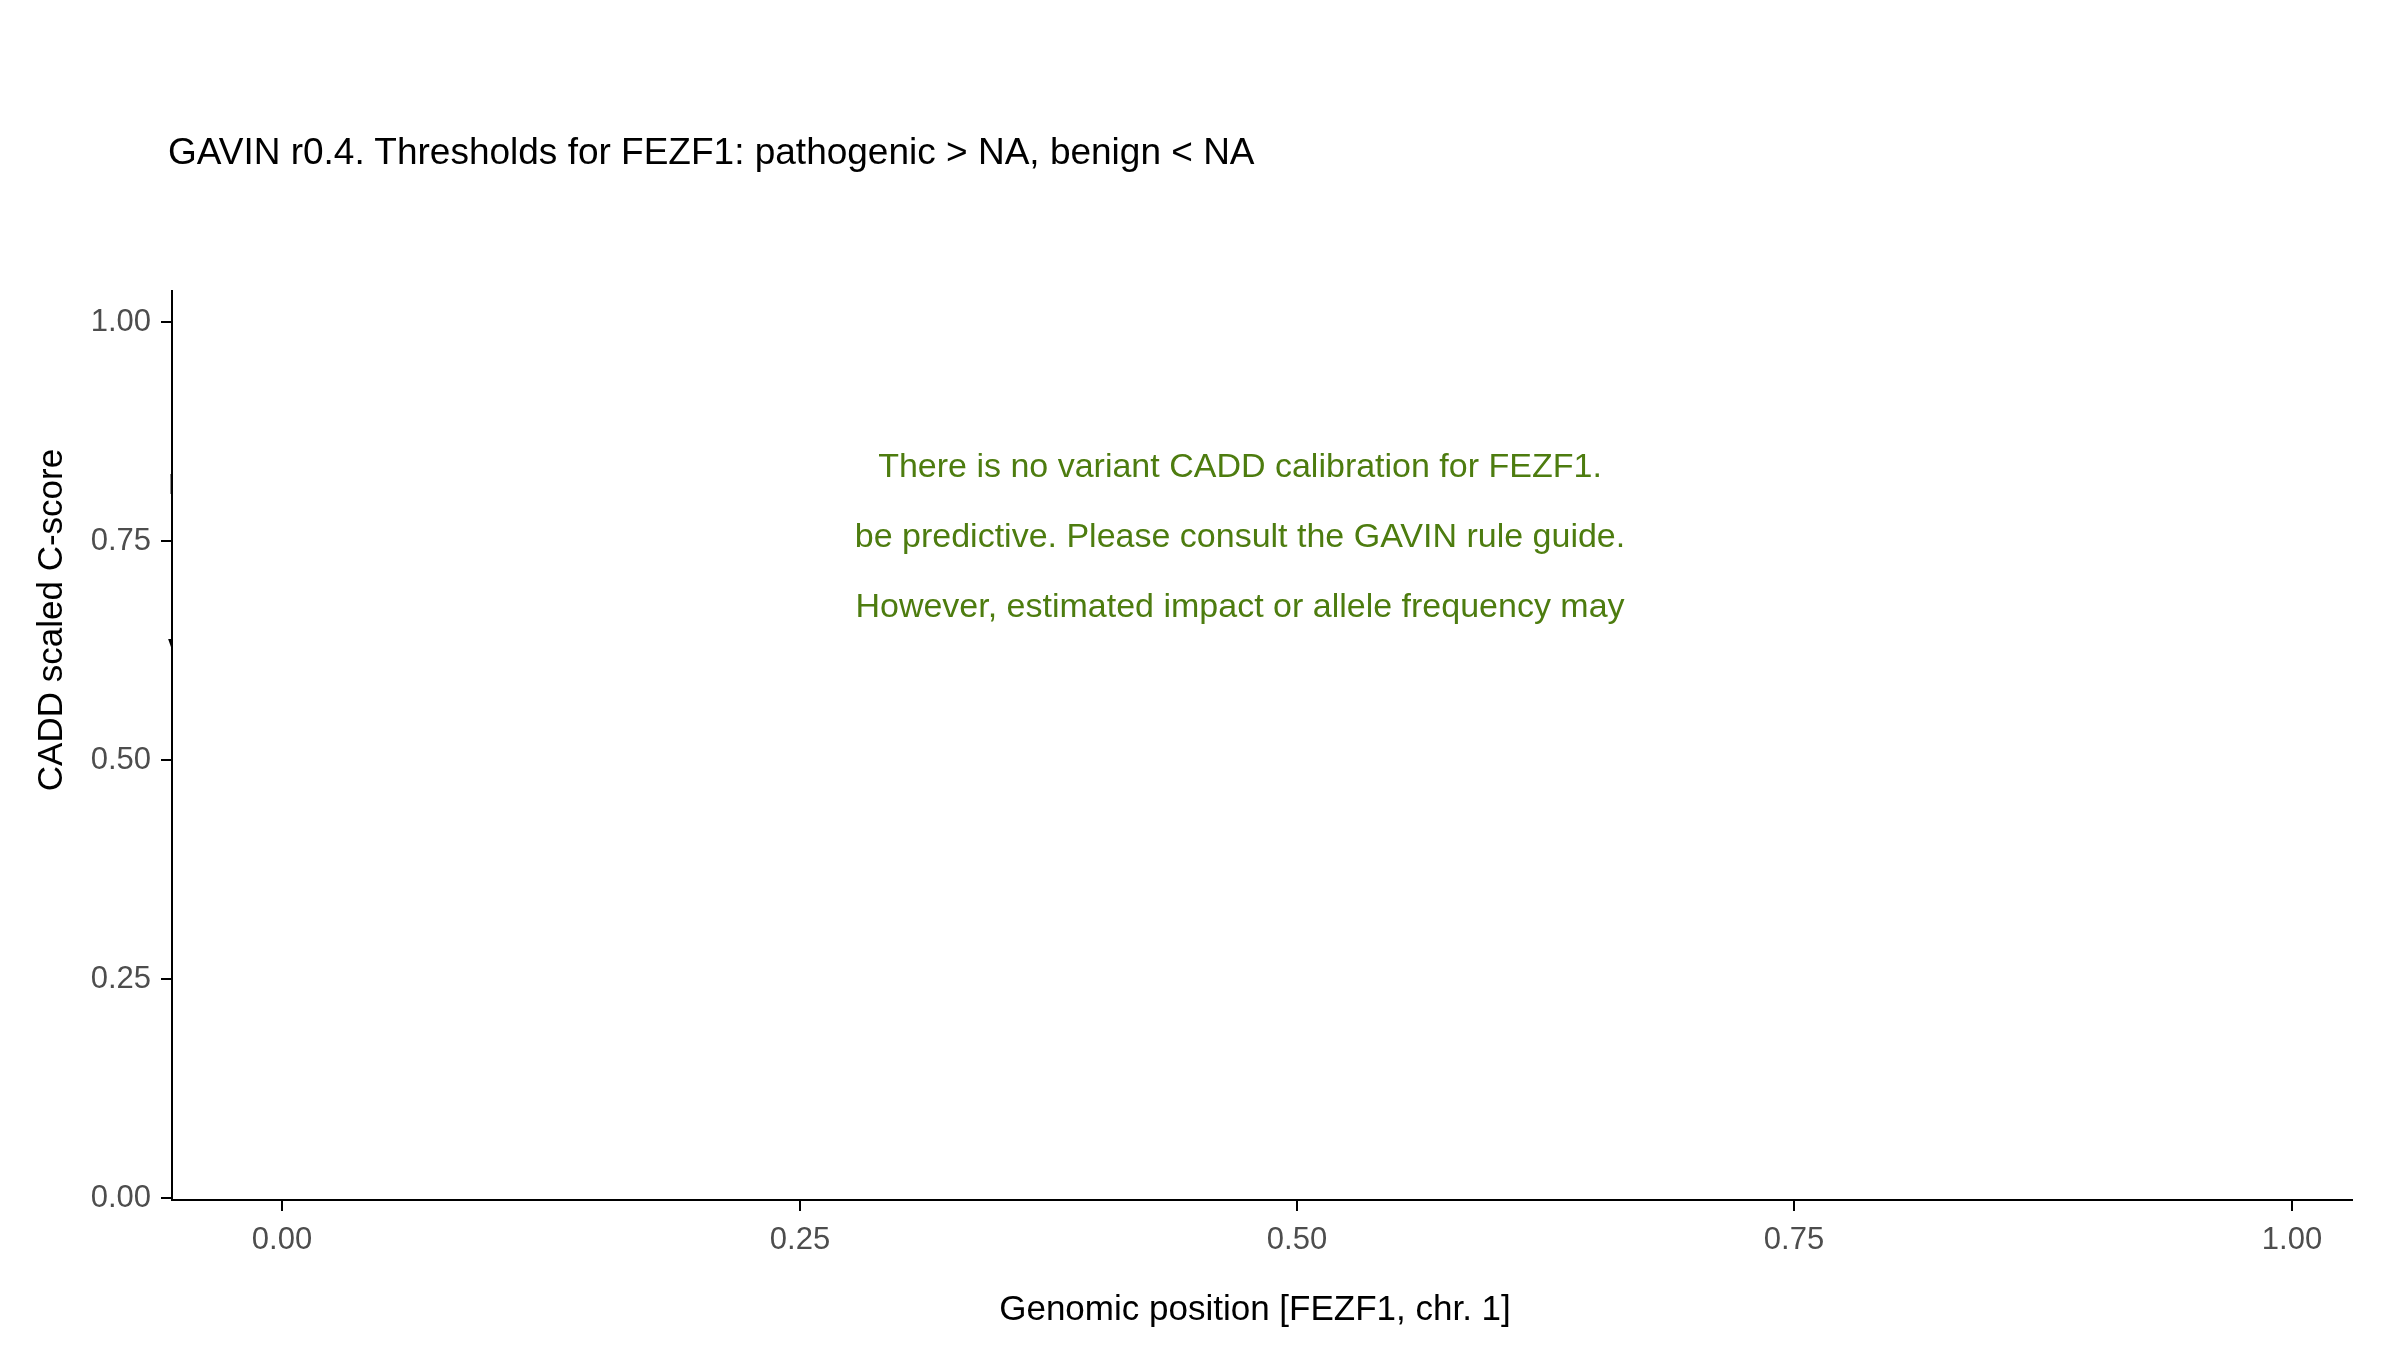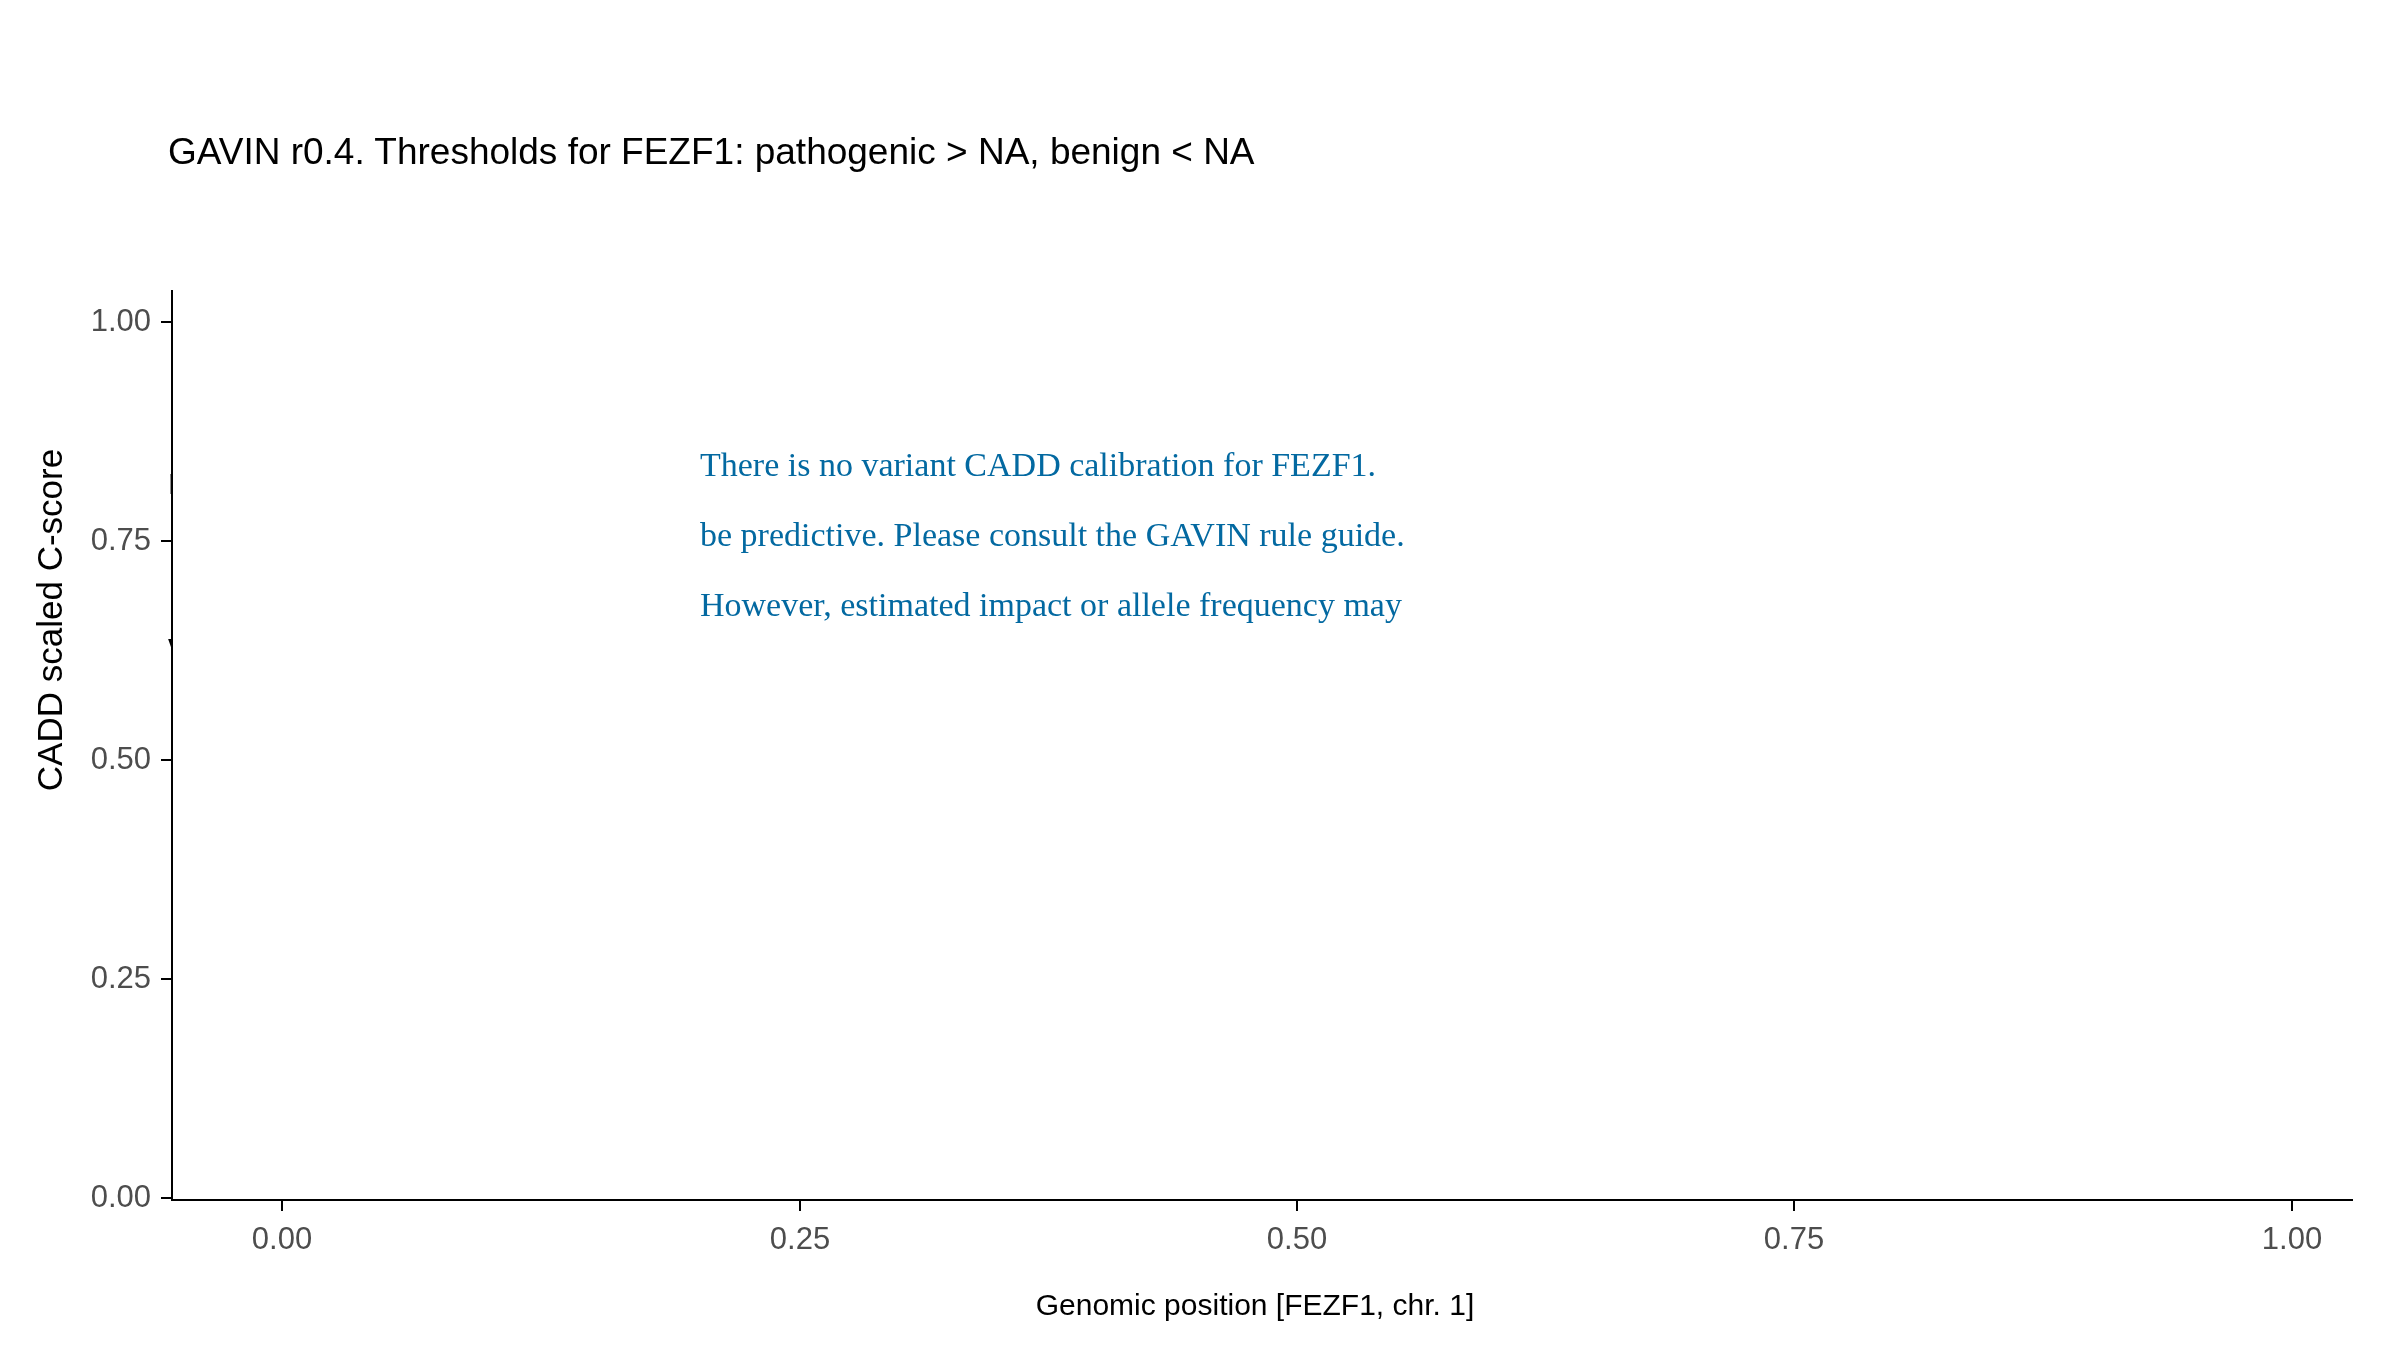--- a/index.html
+++ b/index.html
@@ -48,21 +48,21 @@
     transform: rotate(-90deg);
     transform-origin: 50% 50%;
     color: #000000;
   }
   #x-axis-title {
     position: absolute;
     left: 170px;
     top: 1288px;
     width: 2170px;
     text-align: center;
-    font-size: 30px;
+    font-size: 35px;
     color: #000000;
   }
 
   
   #panel {
     position: absolute;
     left: 172px;
     top: 290px;
     width: 2180px;
     height: 908px;
@@ -116,25 +116,24 @@
     color: #4d4d4d;
     top: 1221px;
   }
 
   
   #annotation {
     position: absolute;
     left: 700px;
     top: 430px;
     width: 1080px;
-    text-align: left;
+    text-align: center;
     font-size: 34px;
     line-height: 70px;
-    color: #0369a1;
-    font-family: Liberation Serif, serif;
+    color: #4d7c0f;
   }
   .annot-line { display: block; }
 </style>
 </head>
 <body>
 
 <div id="plot-root">
 
   <div id="title-block">
     <span class="title-line">GAVIN r0.4. Thresholds for FEZF1: pathogenic &gt; NA, benign &lt; NA</span>

